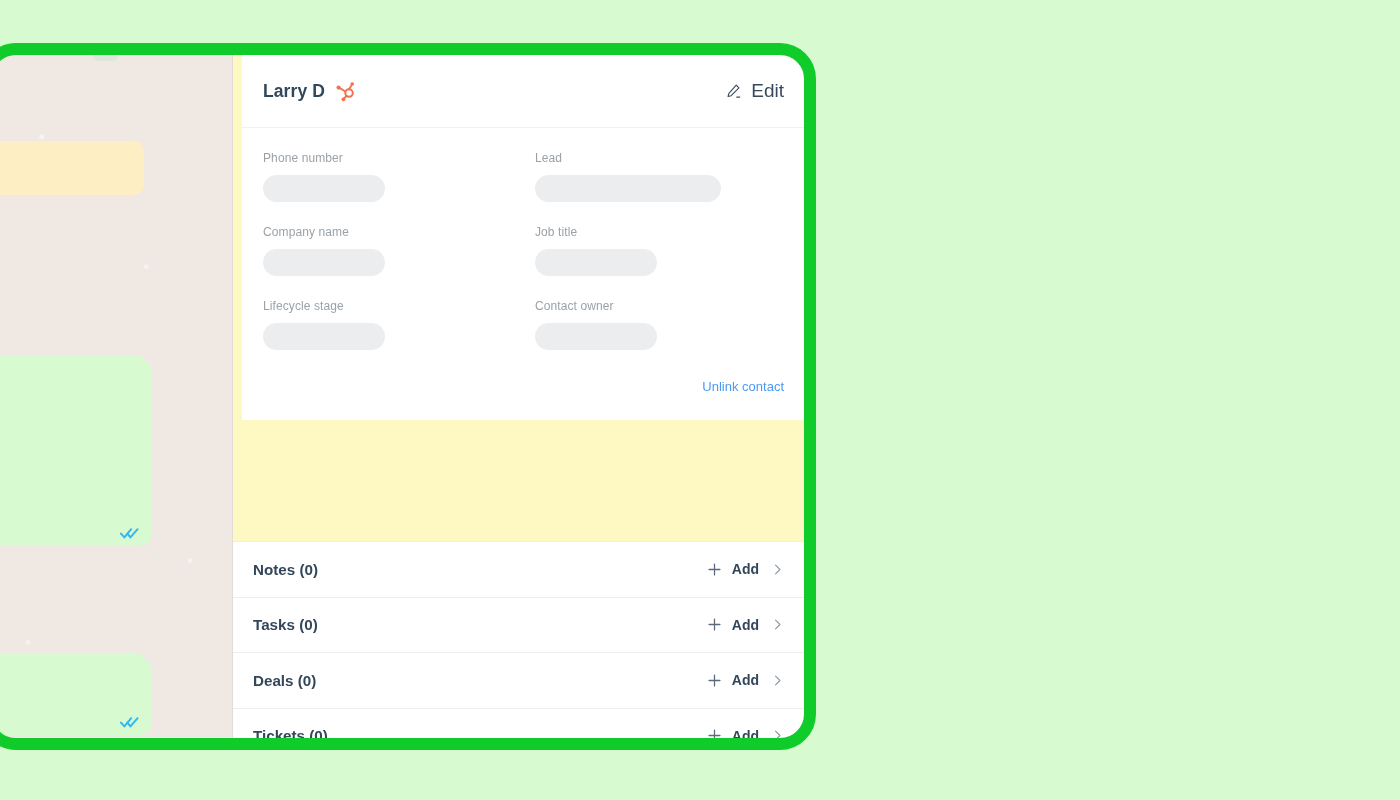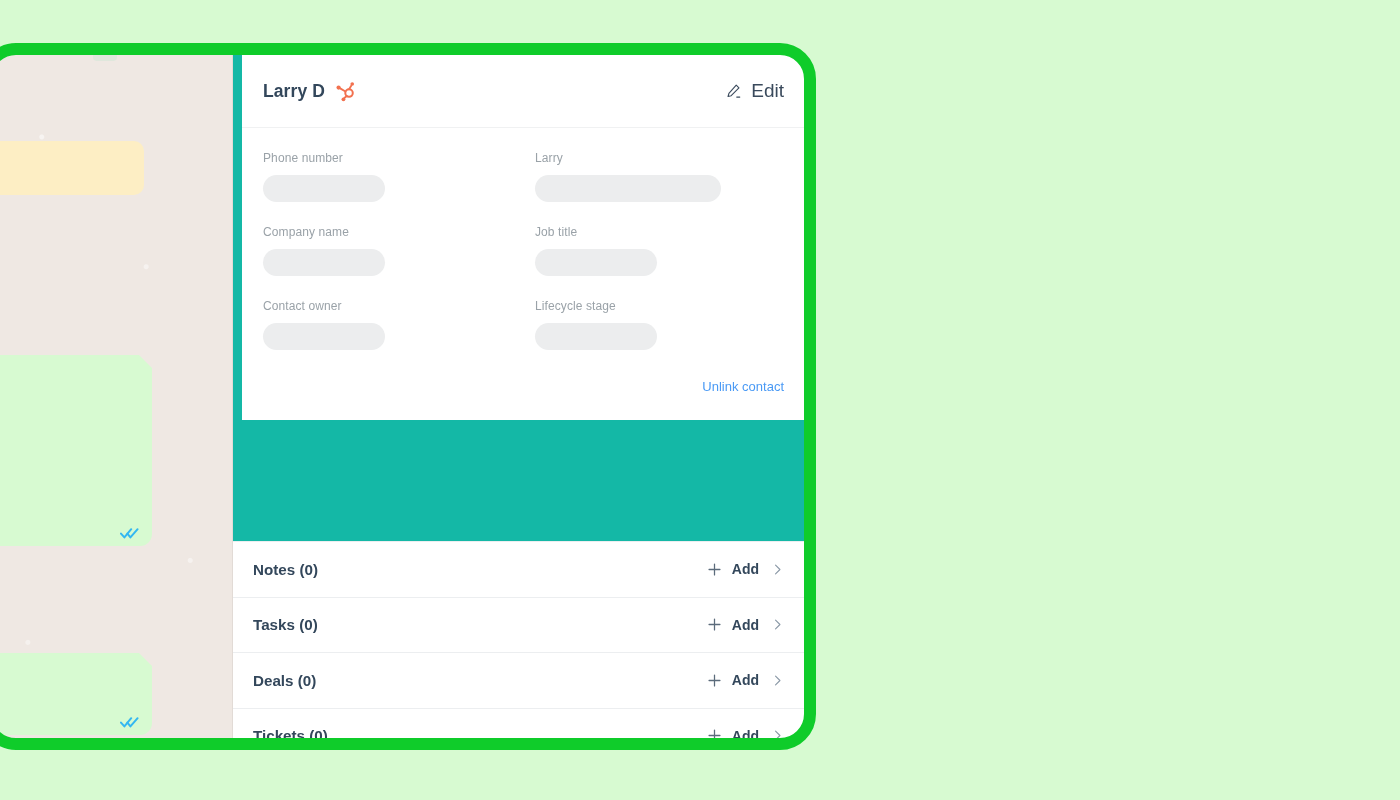--- a/index.html
+++ b/index.html
@@ -102,21 +102,21 @@
     opacity: .75;
   }
 
   
   .detail-panel {
     position: absolute;
     left: 233px;
     top: 0;
     width: 572px;
     height: 683px;
-    background: #14b8a6;
+    background: #fef9c3;
     overflow: hidden;
   }
 
   .contact-card {
     position: absolute;
     left: 9px;
     top: 0;
     width: 563px;
     background: #ffffff;
     border-radius: 0 0 0 0;
@@ -287,41 +287,41 @@
       </div>
 
       <div class="fields">
 
         <div class="field">
           <div class="field-label">Phone number</div>
           <div class="field-skeleton sk-w1"></div>
         </div>
 
         <div class="field">
-          <div class="field-label">Larry</div>
+          <div class="field-label">Lead</div>
           <div class="field-skeleton sk-w2"></div>
         </div>
 
         <div class="field">
           <div class="field-label">Company name</div>
           <div class="field-skeleton sk-w1"></div>
         </div>
 
         <div class="field">
           <div class="field-label">Job title</div>
           <div class="field-skeleton sk-w1"></div>
         </div>
 
         <div class="field">
+          <div class="field-label">Lifecycle stage</div>
+          <div class="field-skeleton sk-w1"></div>
+        </div>
+
+        <div class="field">
           <div class="field-label">Contact owner</div>
-          <div class="field-skeleton sk-w1"></div>
-        </div>
-
-        <div class="field">
-          <div class="field-label">Lifecycle stage</div>
           <div class="field-skeleton sk-w1"></div>
         </div>
 
 
         <div></div>
       </div>
 
       <div class="unlink-row">
         <a class="unlink-link">Unlink contact</a>
       </div>

